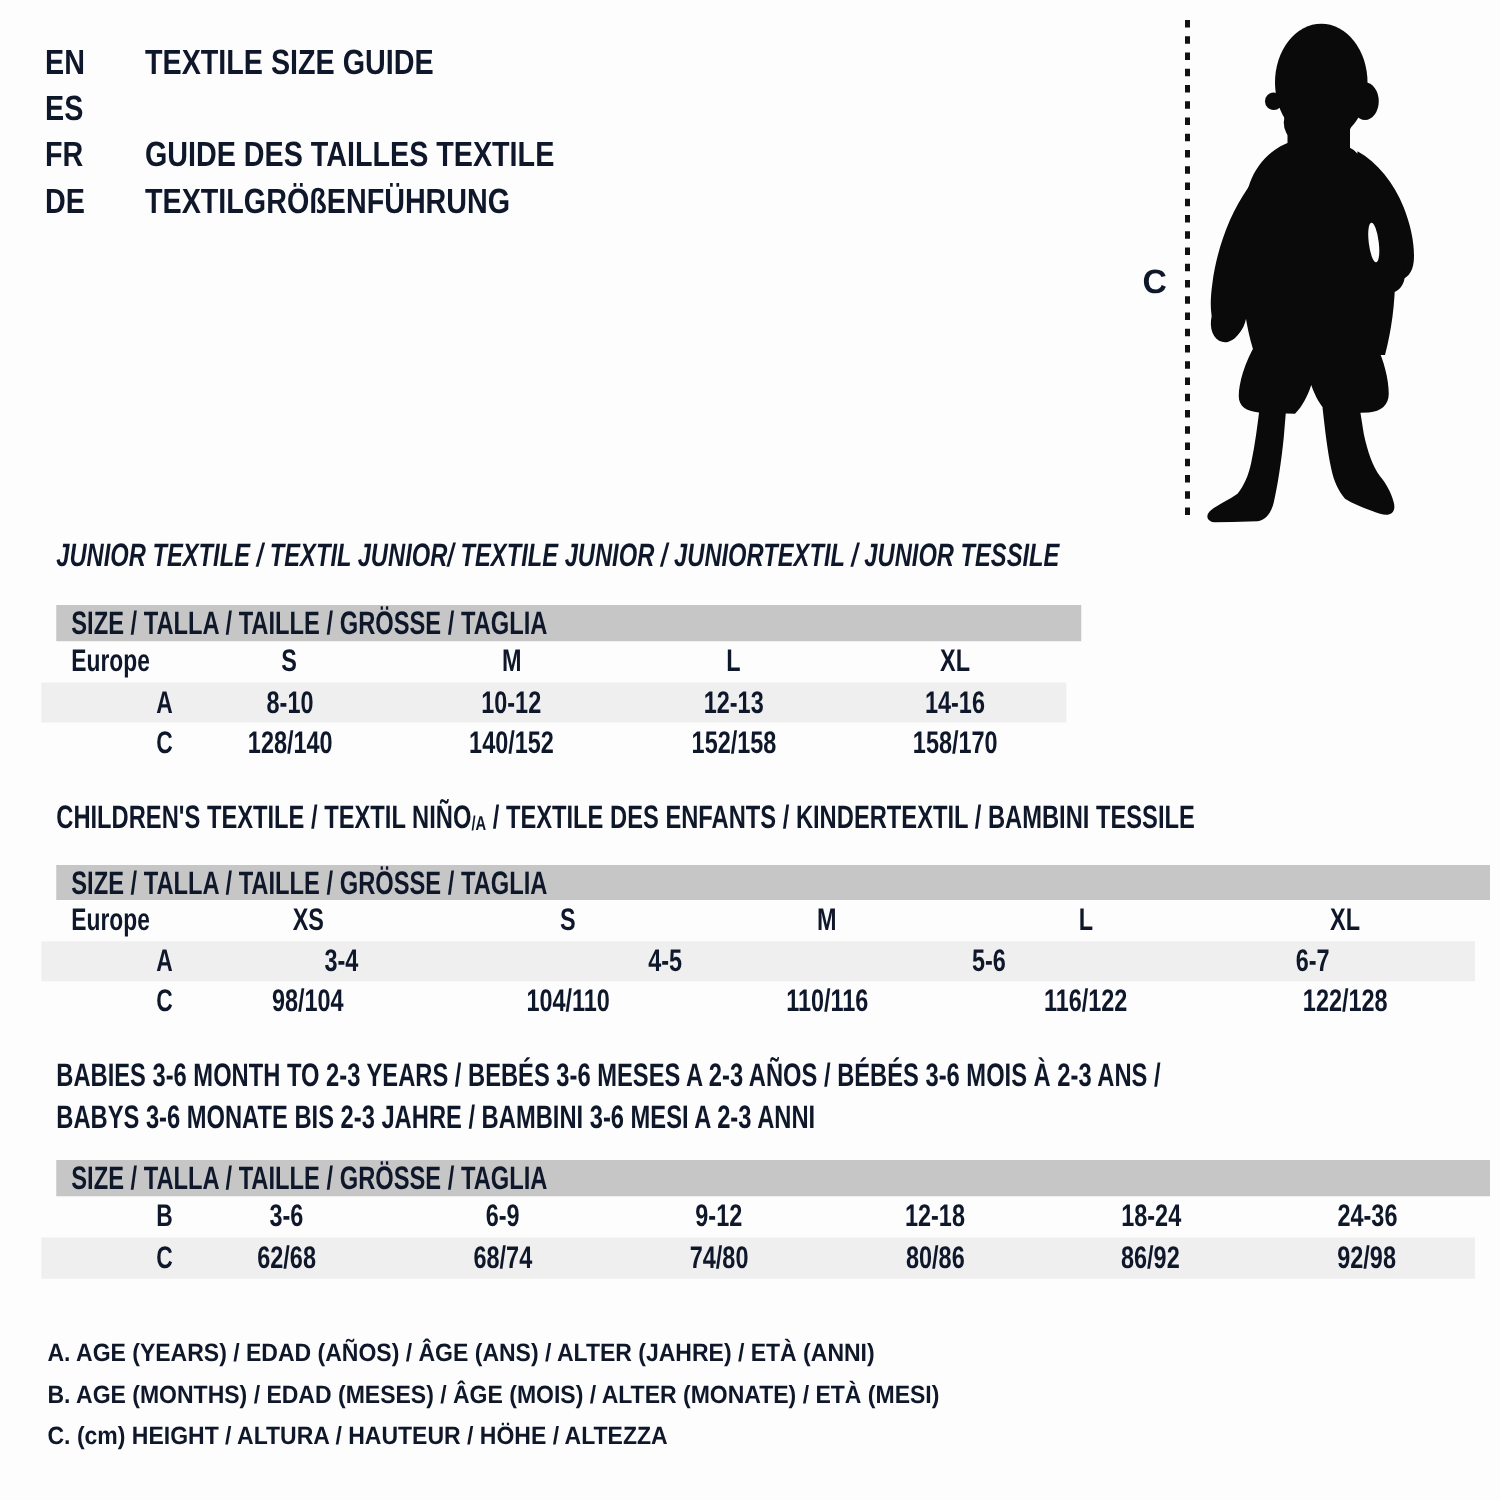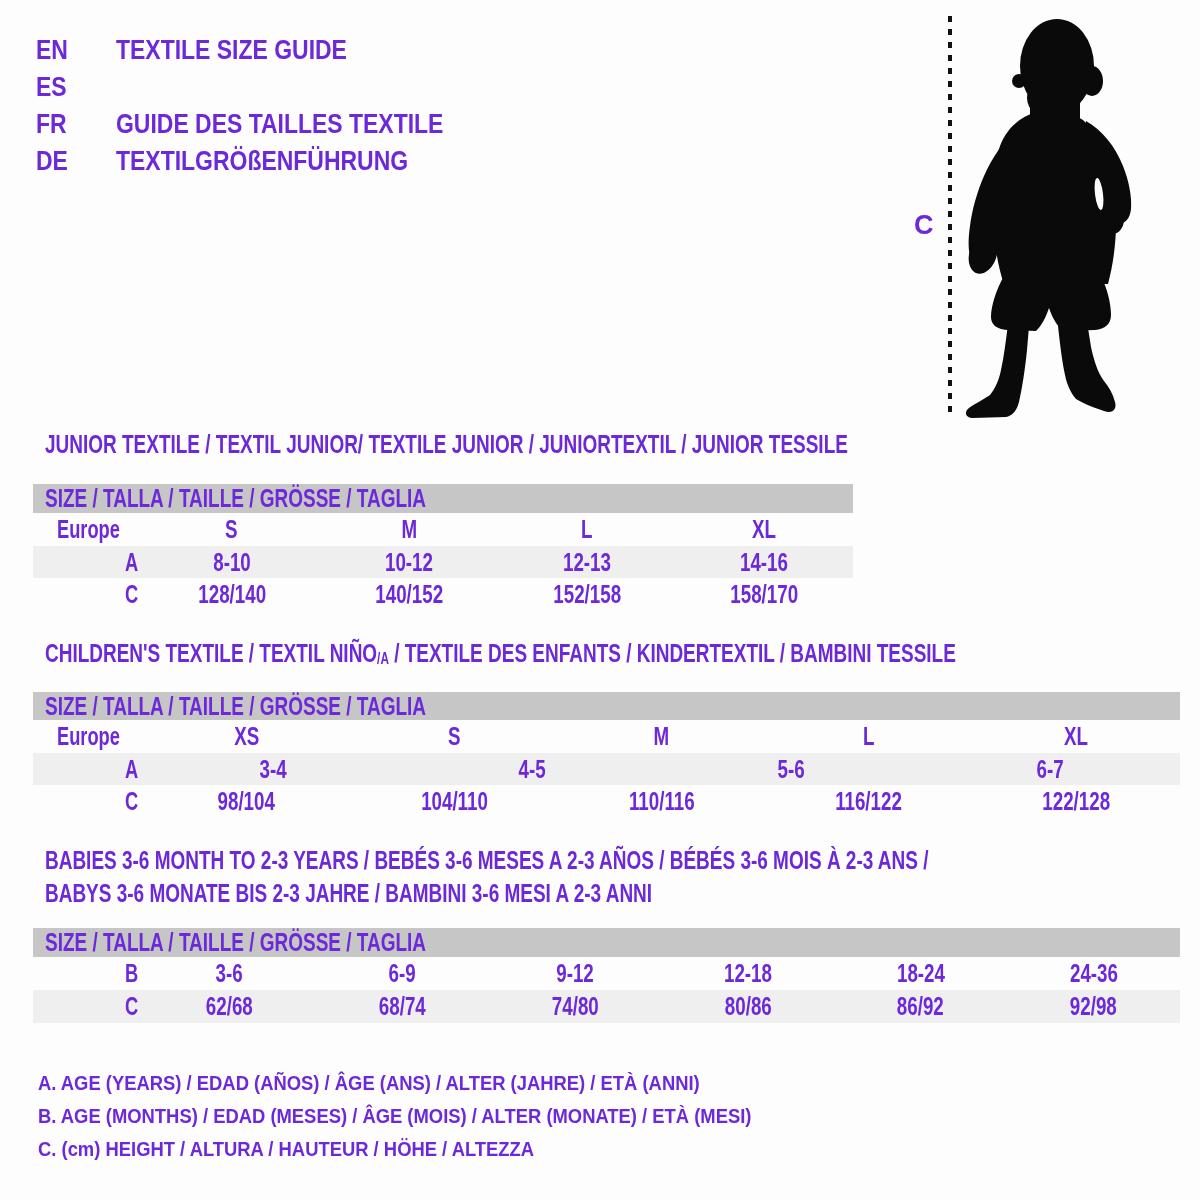--- a/index.html
+++ b/index.html
@@ -1,20 +1,20 @@
 <!DOCTYPE html>
 <html><head>
 <meta charset="utf-8">
 <style>
   html,body { margin:0; padding:0; background:#fff; }
   .canvas {
     position:relative; width:1200px; height:1200px;
     background:#fdfdfd; overflow:hidden;
     font-family:"Liberation Sans","DejaVu Sans",sans-serif;
-    font-weight:700; color:#6d28d9;
+    font-weight:700; color:#0f172a;
     -webkit-font-smoothing:antialiased;
   }
   .abs { position:absolute; }
 
   
   .cx  { display:inline-block; transform:scaleX(.73); transform-origin:0 50%; white-space:nowrap; }
   .cxc { display:inline-block; transform:scaleX(.75); transform-origin:50% 50%; white-space:nowrap; }
   .cx82{ display:inline-block; transform:scaleX(.82); transform-origin:0 50%; white-space:nowrap; }
   .cx92{ display:inline-block; transform:scaleX(.92); transform-origin:0 50%; white-space:nowrap; }
 
@@ -22,21 +22,21 @@
   .lang-code { position:absolute; left:0; top:0; }
   .lang-label { position:absolute; left:80px; top:0; }
 
   .c-label { font-size:27px; line-height:27px; }
 
   .sec-title { font-size:26px; line-height:27px; }
   .sub { font-size:.62em; position:relative; top:.14em; }
 
   .size-bar {
     background:#c6c6c6; display:flex; align-items:center;
-    padding-left:12px; box-sizing:border-box; font-size:26px;
+    padding-left:12px; box-sizing:border-box; font-size:26px;margin-left:12px;
   }
   .trow { display:flex; align-items:center; font-size:25px; box-sizing:border-box; }
   .trow.shaded { background:#efefef; }
   .lbl { width:110px; padding-left:6px; box-sizing:border-box; text-align:right; }
   .val { flex:1; text-align:center; }
 
   .legend-line { font-size:20px; line-height:22px; }
 </style>
 </head>
 <body>
@@ -77,21 +77,21 @@
       <ellipse cx="20" cy="238" rx="13" ry="18" transform="rotate(14 20 238)"></ellipse>
       <path d="M124 103 C 140 112 153 128 161 148 C 167 163 170 179 169 191 C 168 202 161 208 153 205 C 146 203 142 195 140 185 C 136 168 130 148 122 132 Z"></path>
       <ellipse cx="151" cy="201" rx="11" ry="15"></ellipse>
       <ellipse cx="137" cy="176" rx="4" ry="16" fill="#fdfdfd" transform="rotate(-7 137 176)"></ellipse>
       <path d="M42 258 C 34 272 29 288 29 299 C 29 307 35 311 45 312 L 74 313 C 80 307 84 299 87 290 C 90 299 95 308 101 313 L 133 312 C 143 311 149 306 149 297 C 149 285 145 270 139 258 Z"></path>
       <path d="M46 306 C 44 322 42 338 39 352 C 37 362 33 371 28 377 C 21 382 12 386 7 390 C 2 394 3 399 10 400 L 44 399 C 51 398 55 392 57 384 C 60 371 63 352 65 332 L 67 308 Z"></path>
       <path d="M96 308 C 98 326 100 343 103 357 C 105 367 109 375 114 381 C 122 386 133 390 142 393 C 151 396 155 391 153 384 C 151 376 147 369 142 363 C 136 355 132 343 129 329 L 126 310 Z"></path>
     </g>
   </svg>
 
-  <div class="abs sec-title" style="left:45px; top:431px;">
+  <div class="abs sec-title" style="left:45px; top:431px;font-style:italic;">
     <span class="cx">JUNIOR TEXTILE / TEXTIL JUNIOR/ TEXTILE JUNIOR / JUNIORTEXTIL / JUNIOR TESSILE</span>
   </div>
   <div class="abs size-bar" style="left:33px; top:484px; width:820px; height:29px;">
     <span class="cx">SIZE / TALLA / TAILLE / GRÖSSE / TAGLIA</span>
   </div>
   <div class="abs trow" style="left:33px; top:513px; width:820px; height:33px;">
     <span class="lbl"><span class="cx">Europe</span></span>
     <span class="val"><span class="cxc">S</span></span>
     <span class="val"><span class="cxc">M</span></span>
     <span class="val"><span class="cxc">L</span></span>

